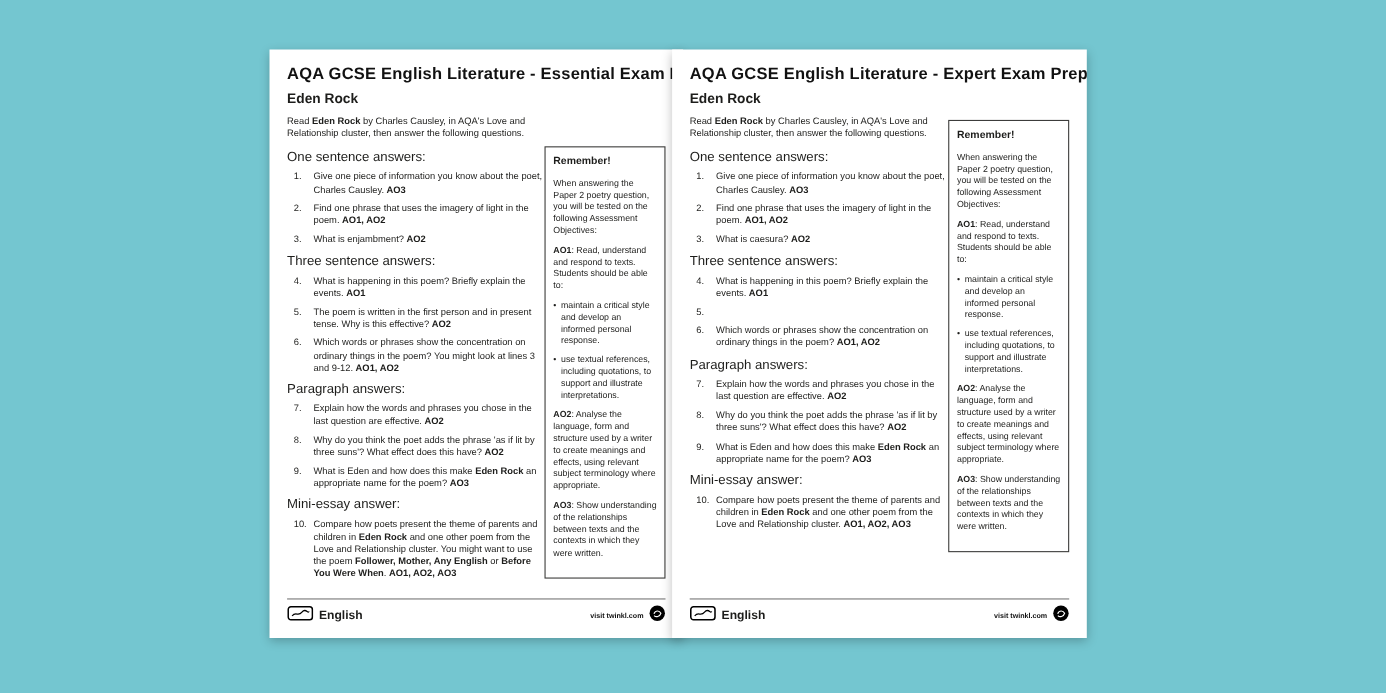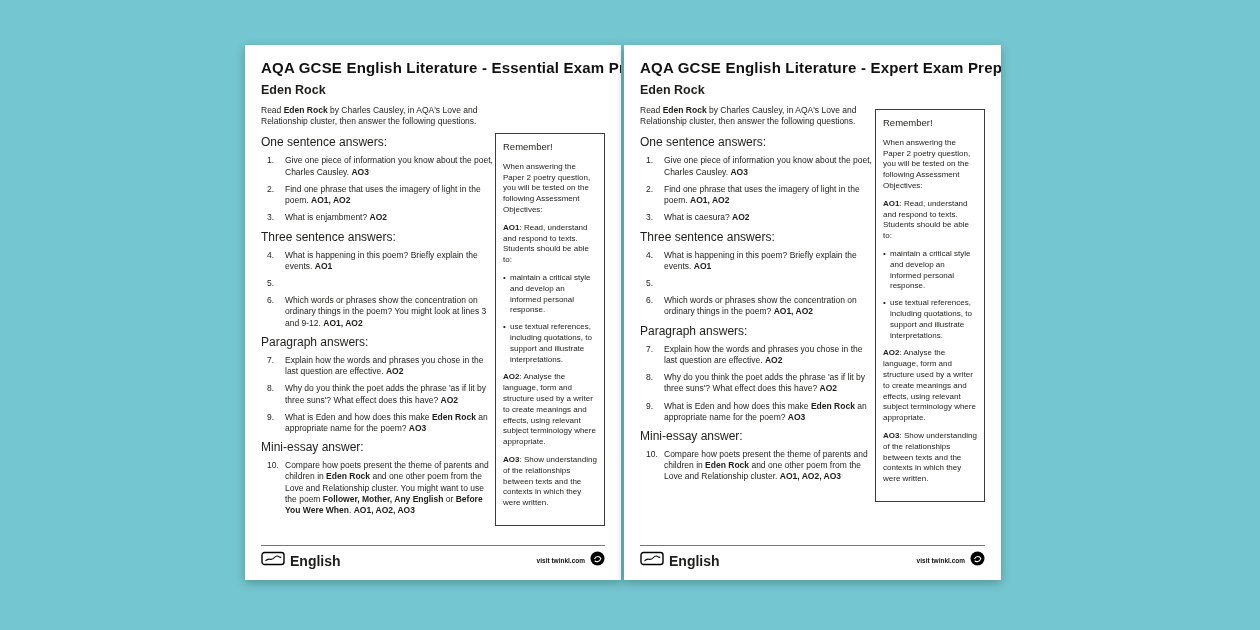--- a/index.html
+++ b/index.html
@@ -19,21 +19,21 @@
     top: 45px;
     height: 535px;
     background: var(--color-page, #ffffff);
     box-shadow: 0 3px 9px rgba(0,0,0,0.25);
     box-sizing: border-box;
     padding: 14px 16px;
     color: var(--color-text, #1d1d1b);
     overflow: hidden;
   }
   .page.p0 { left: 245px; width: 376px; }
-  .page.p1 { left: 624px; width: 377px; }
+  .page.p1 { left: 611px; width: 377px; }
 
   .page-title {
     font-size: 15px;
     letter-spacing: 0.2px;
     font-weight: 600;
     color: #111;
     margin-bottom: 7px;
     white-space: nowrap;
   }
   .page-subtitle {
@@ -81,21 +81,21 @@
     border: 1px solid var(--color-border, #3c3c3b);
     padding: 7px 7px 9px 7px;
     font-size: 8px;
     line-height: 1.35;
     background: #fff;
   }
   .page.p0 .remember { margin-top: 28px; }
   .page.p1 .remember { margin-top: 4px; }
   .remember-title {
     font-size: 9.5px;
-    font-weight: 400;
+    font-weight: 700;
     margin-bottom: 8px;
   }
   .remember p { margin: 4px 0 7px 0; }
   .remember ul { margin: 0 0 7px 0; padding: 0; list-style: none; }
   .remember li {
     position: relative;
     padding-left: 7px;
     margin-bottom: 6px;
   }
   .remember li::before {
@@ -110,21 +110,21 @@
     left: 16px;
     right: 16px;
     bottom: 10px;
     border-top: 1px solid #777;
     padding-top: 5px;
     display: flex;
     justify-content: space-between;
     align-items: center;
   }
   .footer-left { display: flex; align-items: center; gap: 5px; }
-  .footer-subject { font-size: 14px; font-weight: 700; }
+  .footer-subject { font-size: 11px; font-weight: 700; }
   .footer-right { display: flex; align-items: center; gap: 5px; }
   .footer-visit { font-size: 6.5px; font-weight: 700; color: #111; }
   b { font-weight: 700; }
 </style>
 </head>
 <body>
 
 <div class="canvas">
 
   <div class="page p0">
@@ -155,20 +155,21 @@
 
         <div class="section">
           <div class="section-heading">Three sentence answers:</div>
           <div class="questions">
               <div class="question">
                 <span class="q-num">4.</span>
                 <span class="q-text">What is happening in this poem? Briefly explain the events. <b>AO1</b></span>
               </div>
               <div class="question">
                 <span class="q-num">5.</span>
+                <span class="q-text">The poem is written in the first person and in present tense. Why is this effective? <b>AO2</b></span>
               </div>
               <div class="question">
                 <span class="q-num">6.</span>
                 <span class="q-text">Which words or phrases show the concentration on ordinary things in the poem? You might look at lines 3 and 9-12. <b>AO1, AO2</b></span>
               </div>
             </div>
         </div>
 
         <div class="section">
           <div class="section-heading">Paragraph answers:</div>

